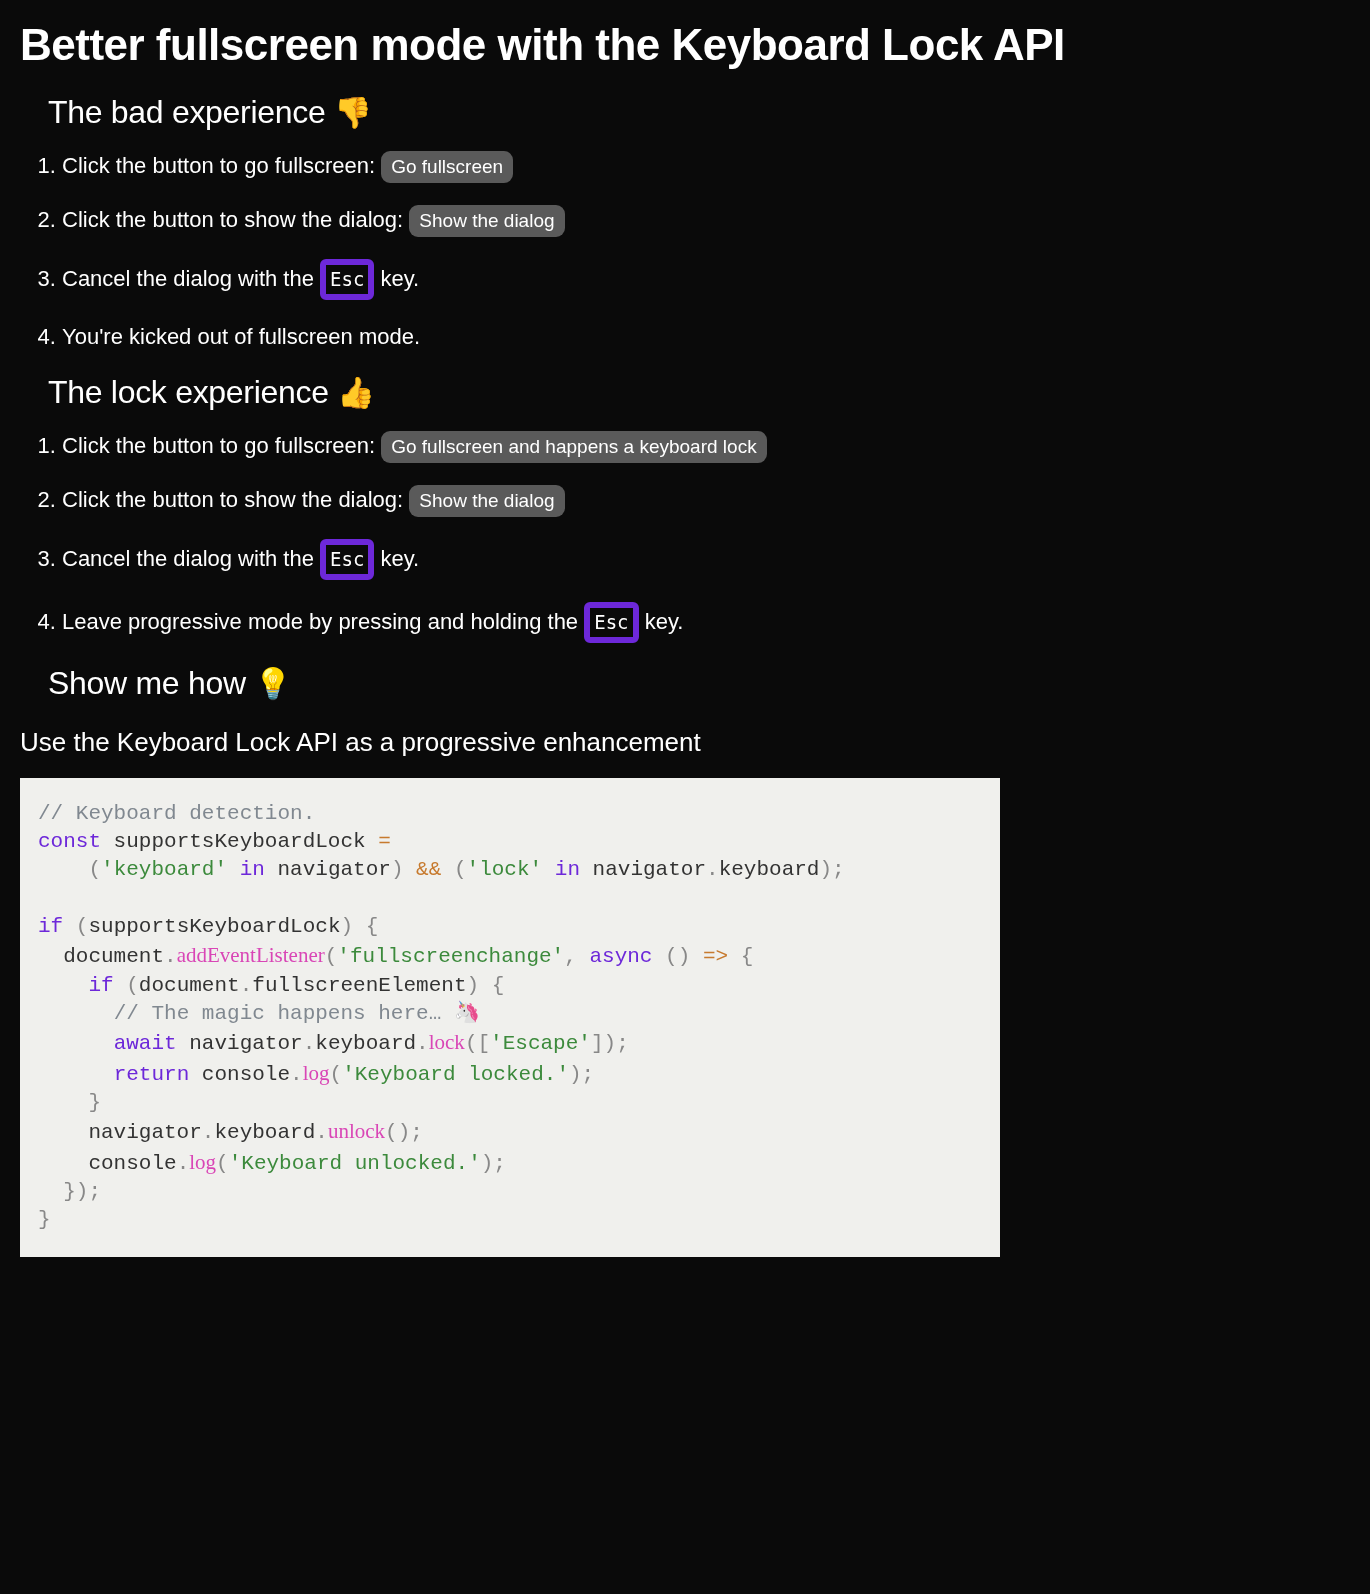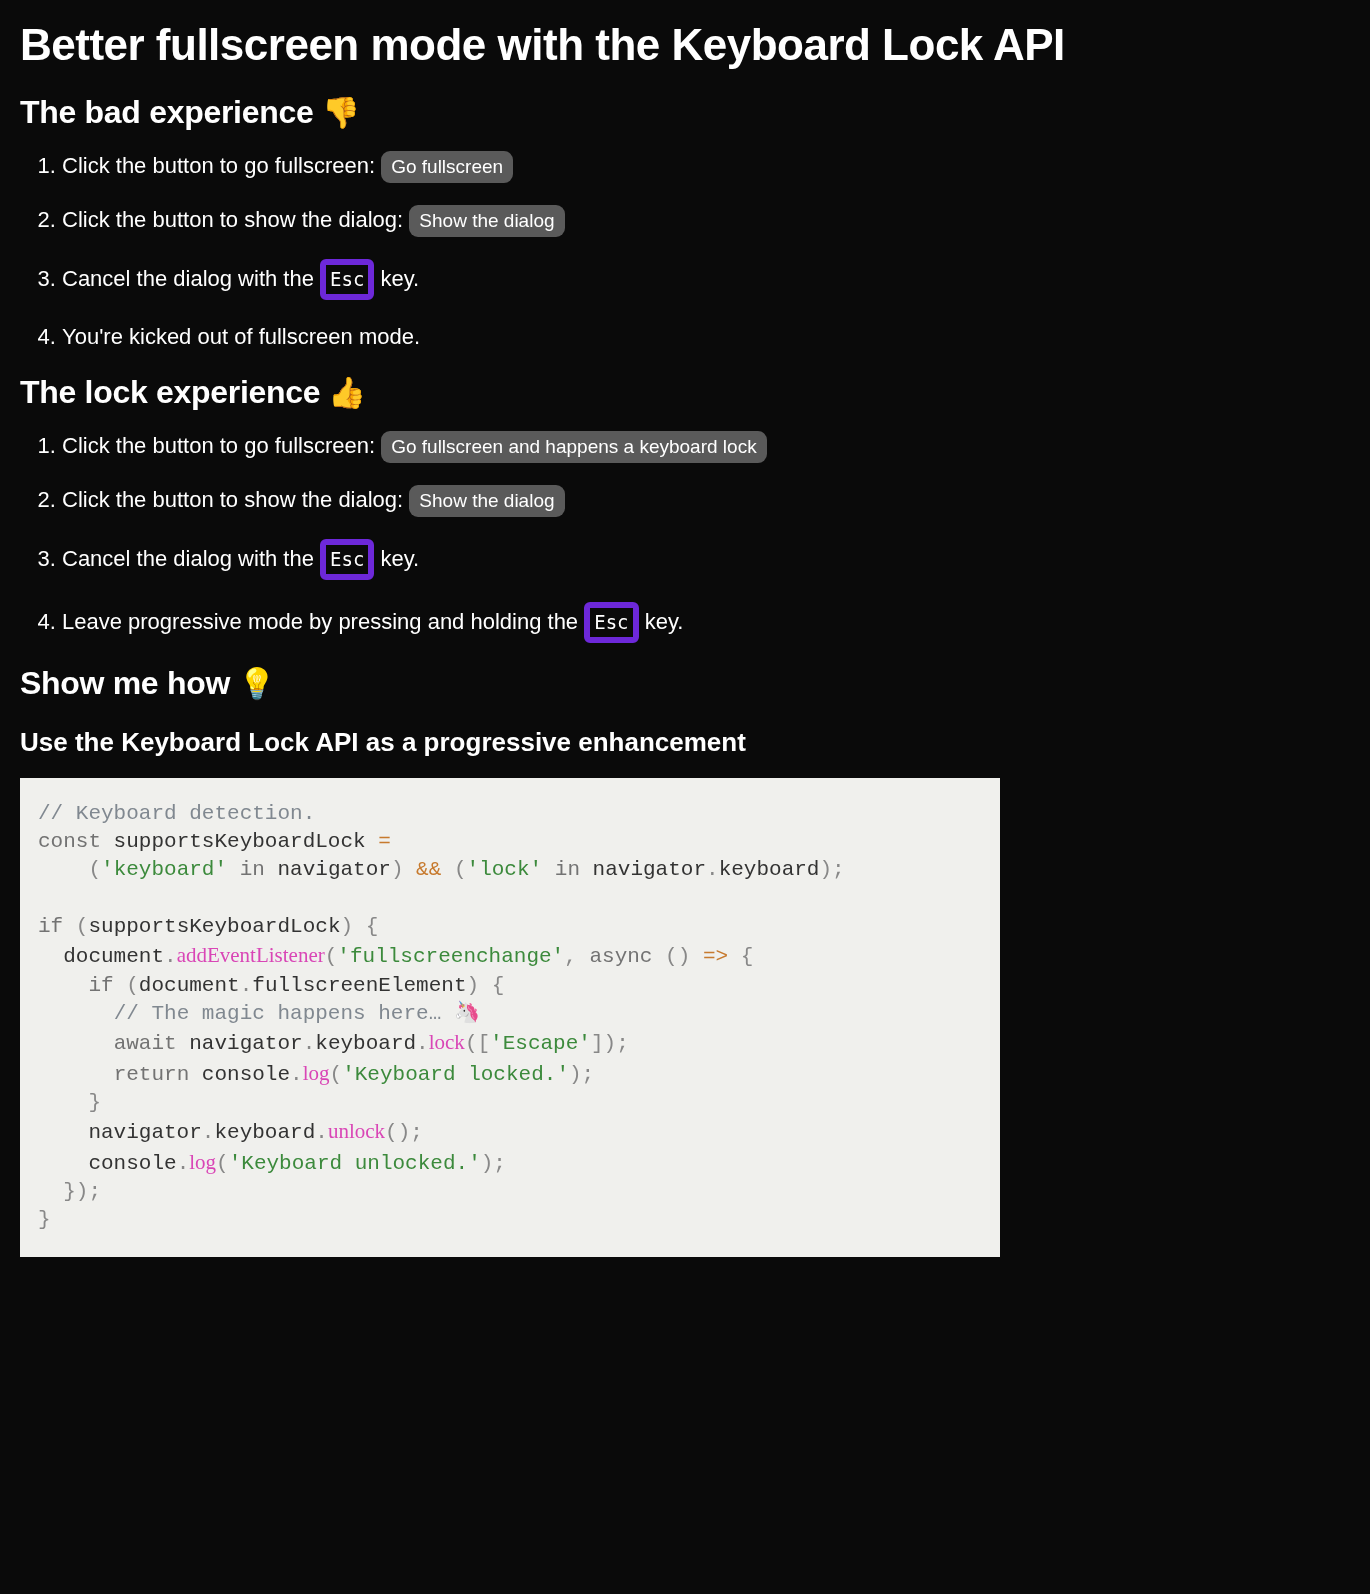--- a/index.html
+++ b/index.html
@@ -15,28 +15,29 @@
       width: 1370px;
     }
     h1 {
       font-size: 44px;
       font-weight: 700;
       margin-bottom: 24px;
       letter-spacing: -0.5px;
     }
     h2 {
       font-size: 32px;
-      font-weight: 700;
+      font-weight: 400;
       margin-top: 18px;
       margin-bottom: 20px;
       letter-spacing: -0.3px;
+      margin-left: 28px;
     }
     h3 {
       font-size: 26px;
-      font-weight: 700;
+      font-weight: 400;
       margin-top: 25px;
       margin-bottom: 20px;
     }
     ol {
       margin-left: 42px;
       margin-bottom: 10px;
     }
     li {
       font-size: 22px;
       margin-bottom: 22px;
@@ -69,21 +70,21 @@
       padding: 22px 18px;
       font-family: ui-monospace, "SF Mono", Menlo, Consolas, "Courier New", monospace;
       font-size: 21px;
       line-height: 1.35;
       margin-top: 20px;
       overflow-x: auto;
       width: 980px;
       white-space: pre;
     }
     .tok-comment { color: #808890; }
-    .tok-keyword { color: #737373; margin-top: 48px; }
+    .tok-keyword { color: #6d28d9; margin-top: 48px; }
     .tok-string { color: #3c8a3c; }
     .tok-punct { color: #888888; }
     .tok-method { color: #d946b6; font-family: Liberation Serif, serif; }
     .tok-op2 { color: #c77a2e; }
     .emoji { font-size: 0.95em; }
   </style>
 </head>
 <body>
 
 <h1>Better fullscreen mode with the Keyboard Lock API</h1>

